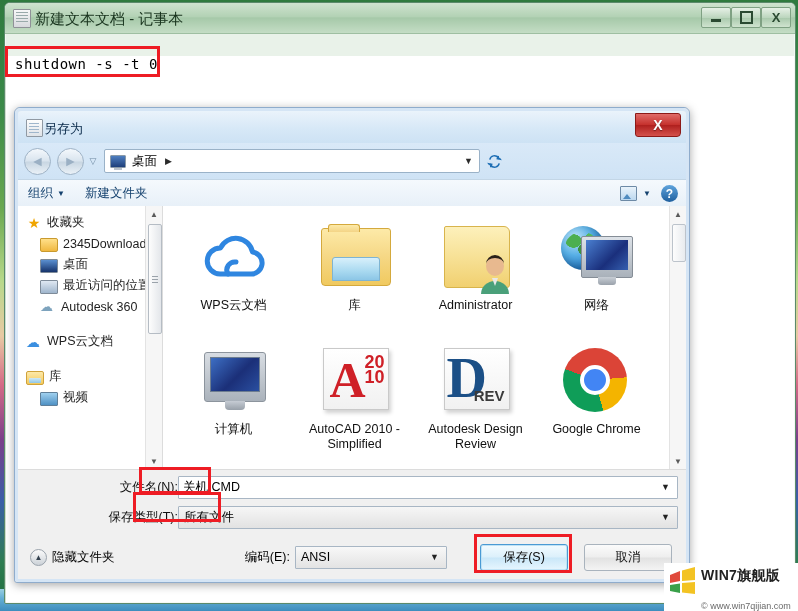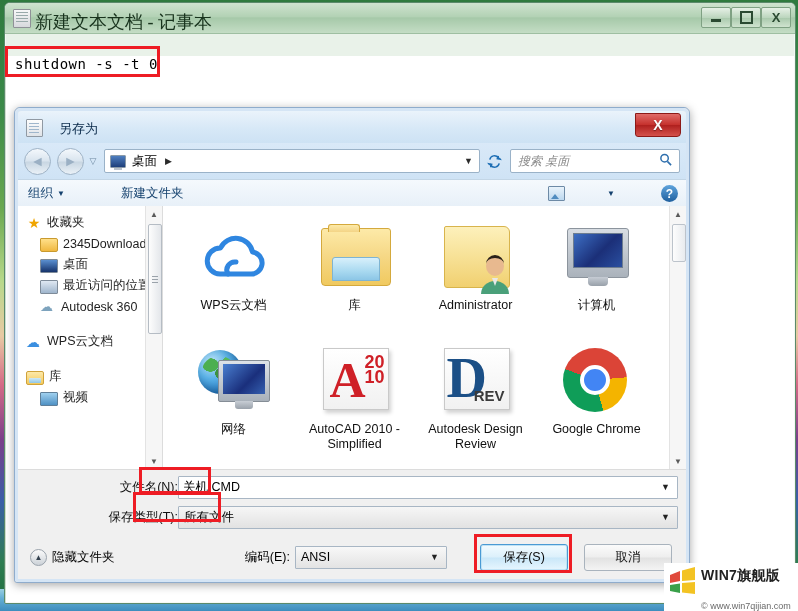--- a/index.html
+++ b/index.html
@@ -39,22 +39,22 @@
     position:absolute;left:8px;top:6px;width:16px;height:17px;
     background:linear-gradient(180deg,#f7f7f7,#d7d9dd);
     border:1px solid #8f9197;border-radius:1px;
   }
   #np-icon:before{
     content:"";position:absolute;left:2px;top:2px;right:2px;height:1px;
     box-shadow:0 0 0 0 #aab,0 3px 0 0 #9aa,0 6px 0 0 #9aa,0 9px 0 0 #9aa;
     background:#9aa;
   }
   #np-title{
-    position:absolute;left:30px;top:7px;font-size:18px;color:#18331d;
-    font-family:Liberation Serif, serif;
+    position:absolute;left:30px;top:7px;font-size:15px;color:#18331d;
+    font-family:Liberation Sans, sans-serif;
   }
   .np-btn{
     position:absolute;top:4px;width:28px;height:19px;
     background:linear-gradient(180deg,#e6f0e6 0%,#bcd6be 50%,#a9c9ac 52%,#cfe3cf 100%);
     border:1px solid #7fa183;border-radius:2px;
     display:flex;align-items:center;justify-content:center;
     font-size:11px;color:#1d3d24;
   }
   #np-min{right:64px;}
   #np-max{right:34px;}
@@ -104,21 +104,21 @@
   }
   #dlg-icon{
     position:absolute;left:8px;top:8px;width:15px;height:16px;
     background:linear-gradient(180deg,#fdfdfd,#dfe3e8);
     border:1px solid #9099a3;border-radius:1px;
   }
   #dlg-icon:before{
     content:"";position:absolute;left:2px;top:3px;width:10px;height:1px;background:#9fb6cc;
     box-shadow:0 3px 0 #9fb6cc,0 6px 0 #9fb6cc,0 9px 0 #9fb6cc;
   }
-  #dlg-title{position:absolute;left:41px;top:9px;font-size:13px;color:#0a2a4a;}
+  #dlg-title{position:absolute;left:26px;top:9px;font-size:13px;color:#0a2a4a;}
   #dlg-close{
     position:absolute;right:5px;top:2px;width:44px;height:22px;
     background:linear-gradient(180deg,#e06b68 0%,#c6322e 48%,#b0211f 52%,#d4514c 100%);
     border:1px solid #8c1a18;border-radius:0 3px 4px 3px;
     color:#fff;font-weight:bold;font-size:14px;
     display:flex;align-items:center;justify-content:center;
     text-shadow:0 1px 1px rgba(0,0,0,.4);
   }
 
   
@@ -164,21 +164,21 @@
     display:flex;align-items:center;position:relative;
   }
   #search-text{margin-left:7px;font-size:12px;color:#8a8a8a;font-style:italic;}
   #search-icon{position:absolute;right:7px;color:#2f6fad;font-size:13px;}
 
   
   #dlg-toolbar{
     position:relative;height:27px;margin:0 3px;
     background:linear-gradient(180deg,#f5f9fd 0%,#e7f0f8 100%);
     border-top:1px solid #c3d6e6;border-bottom:1px solid #b9cddd;
-    display:flex;align-items:center;gap:36px;
+    display:flex;align-items:center;
   }
   .tb-item{padding:0 10px;font-size:12.5px;color:#14416e;display:flex;align-items:center;gap:4px;}
   .tb-caret{font-size:8px;color:#14416e;}
   #tb-spacer{flex:1;}
   #tb-viewicon{
     width:15px;height:13px;border:1px solid #6d8aa6;border-radius:1px;
     background:linear-gradient(180deg,#e9f3fb,#bcd8ef);position:relative;
   }
   #tb-viewicon:after{
     content:"";position:absolute;left:2px;bottom:1px;width:0;height:0;
@@ -500,29 +500,20 @@
       <div id="addr-icon"></div>
       <div id="addr-text">桌面</div>
       <div id="addr-sep">▶</div>
       <div id="addr-caret">▼</div>
     </div>
     <div id="refresh-btn">
       <svg width="15" height="15" viewBox="0 0 16 16">
         <path d="M3 6 A5 5 0 0 1 12 4 L12 2 L11 5 L14 5.5 L13 4.2" fill="none" stroke="#1f6fb5" stroke-width="1.6"></path>
         <path d="M13 10 A5 5 0 0 1 4 12 L4 14 L5 11 L2 10.5 L3 11.8" fill="none" stroke="#1f6fb5" stroke-width="1.6"></path>
       </svg>
-    </div>
-    <div id="searchbox">
-      <div id="search-text">搜索 桌面</div>
-      <div id="search-icon">
-        <svg width="13" height="13" viewBox="0 0 14 14">
-          <circle cx="6" cy="5.6" r="4" fill="none" stroke="#2f6fad" stroke-width="1.6"></circle>
-          <line x1="9" y1="9" x2="13" y2="13" stroke="#2f6fad" stroke-width="1.8"></line>
-        </svg>
-      </div>
     </div>
   </div>
 
   <div id="dlg-toolbar">
     <div class="tb-item">
       <span>组织</span>
       <span class="tb-caret">▼</span>
     </div>
     <div class="tb-item">新建文件夹</div>
     <div id="tb-spacer"></div>
@@ -612,31 +603,31 @@
               <path d="M8 10 a9 9 0 0 1 18 0 a9 6 0 0 0 -18 0z" fill="#2b2119"></path>
               <path d="M3 40 a14 13 0 0 1 28 0z" fill="#4aa07a"></path>
               <path d="M14 24 h6 l-3 8z" fill="#e8e8e8"></path>
             </svg>
           </div>
           <div class="fi-label">Administrator</div>
         </div>
 
         <div class="fileitem">
           <div class="fi-icon">
-            <div class="art-monitor"></div>
-          </div>
-          <div class="fi-label">计算机</div>
-        </div>
-
-        <div class="fileitem">
-          <div class="fi-icon">
             <div class="art-globe"></div>
             <div class="art-netmon"></div>
           </div>
           <div class="fi-label">网络</div>
+        </div>
+
+        <div class="fileitem">
+          <div class="fi-icon">
+            <div class="art-monitor"></div>
+          </div>
+          <div class="fi-label">计算机</div>
         </div>
 
         <div class="fileitem">
           <div class="fi-icon">
             <div class="art-sheet">
               <div class="art-cad-a">A</div>
               <div class="art-cad-yr">20<br>10</div>
             </div>
           </div>
           <div class="fi-label">AutoCAD 2010 - Simplified</div>

